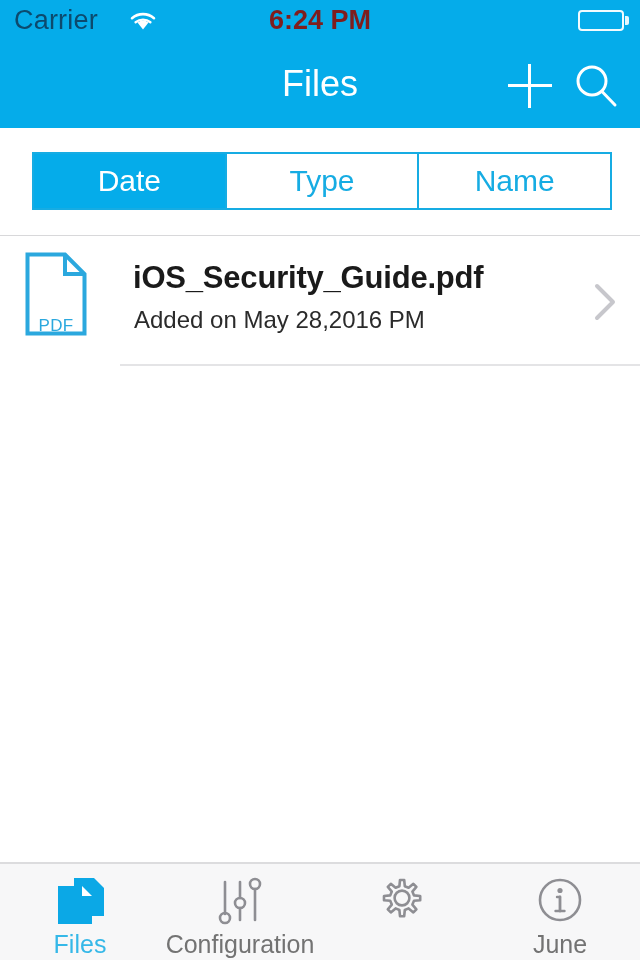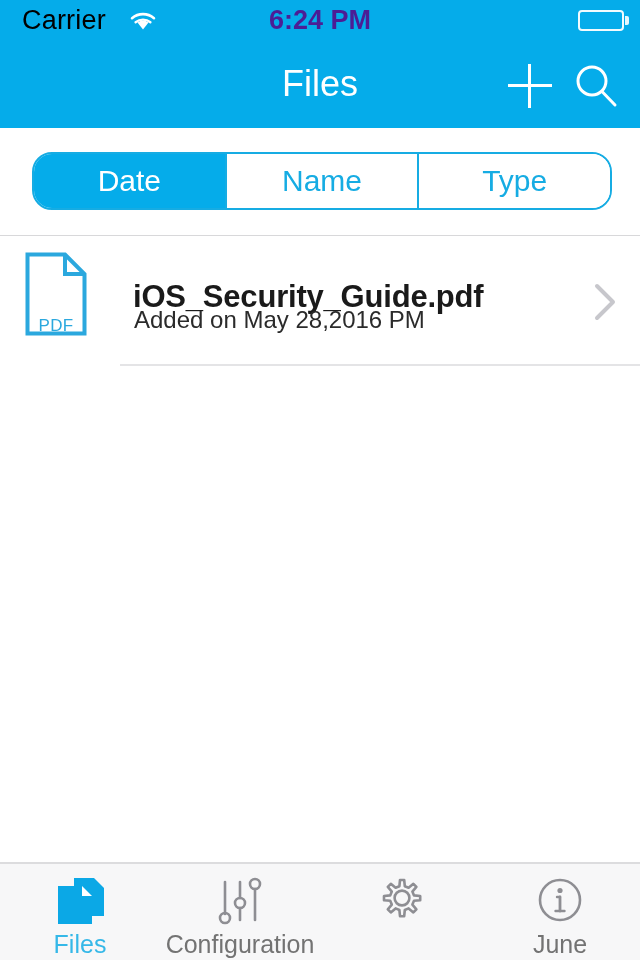--- a/index.html
+++ b/index.html
@@ -12,26 +12,26 @@
   }
   .phone { position:relative; width:640px; height:960px; background:#fff; }
 
   
   .statusbar {
     position:absolute; top:0; left:0; width:640px; height:40px;
     background:#05ACEA; color:#fff;
   }
   .sb-carrier {
     position:absolute; left:14px; top:2px;
-    font-size:27px; letter-spacing:0.2px; line-height:36px; color:#000000;margin-left:8px;
+    font-size:27px; letter-spacing:0.2px; line-height:36px; color:#0c4a6e;
   }
   .sb-wifi { position:absolute; left:128px; top:9px; width:30px; height:22px; }
   .sb-time {
     position:absolute; left:0; top:2px; width:640px; text-align:center;
-    font-size:27px; font-weight:bold; line-height:36px; color:#4c1d95;
+    font-size:27px; font-weight:bold; line-height:36px; color:#7f1d1d;
   }
   .sb-battery {
     position:absolute; right:16px; top:10px; width:46px; height:21px;
     border:2px solid rgba(255,255,255,0.95); border-radius:4px;
   }
   .sb-battery-cap {
     position:absolute; right:11px; top:16px; width:4px; height:9px;
     background:rgba(255,255,255,0.9); border-radius:0 2px 2px 0;
   }
 
@@ -57,21 +57,21 @@
     position:absolute; right:20px; top:22px; width:48px; height:48px; cursor:pointer;
   }
 
   
   .seg-area {
     position:absolute; top:128px; left:0; width:640px; height:108px;
     background:#fff;
   }
   .segmented {
     position:absolute; left:32px; top:24px; width:580px; height:58px;
-    display:flex; border:2px solid #16ACE3; border-radius:20px; overflow:hidden;
+    display:flex; border:2px solid #16ACE3; border-radius:0; overflow:hidden;
   }
   .seg {
     flex:1 1 0; display:flex; align-items:center; justify-content:center;
     font-size:30px; color:#16ACE3; background:#fff; cursor:pointer;
     border-left:2px solid #16ACE3;
   }
   .seg:first-child { border-left:none; }
   .seg.active { background:#05ACEA; color:#fff; }
   .seg-divider {
     position:absolute; left:0; top:107px; width:640px; height:2px;
@@ -84,21 +84,21 @@
     position:relative; height:130px; width:640px; cursor:pointer; background:#fff;
   }
   .pdf-icon { position:absolute; left:25px; top:16px; width:62px; height:84px; }
   .pdf-label {
     position:absolute; left:25px; top:16px; width:62px; height:84px;
     display:flex; align-items:flex-end; justify-content:center;
     font-size:17px; color:#2BA8DE; letter-spacing:0.3px;
   }
   .file-title {
     position:absolute; left:133px; top:24px;
-    font-size:31px; font-weight:bold; color:#1a1a1a; letter-spacing:-0.2px;margin-top:19px;
+    font-size:31px; font-weight:bold; color:#1a1a1a; letter-spacing:-0.2px;
   }
   .file-sub {
     position:absolute; left:134px; top:70px;
     font-size:24px; color:#2b2b2b;
   }
   .chevron { position:absolute; right:22px; top:46px; width:26px; height:40px; }
   .row-sep {
     position:absolute; left:120px; bottom:0; width:520px; height:2px; background:#e4e4e6;
   }
 
@@ -142,22 +142,22 @@
       <svg viewBox="0 0 48 48" width="48" height="48">
         <circle cx="20" cy="19" r="14" stroke="#ffffff" stroke-width="3" fill="none"></circle>
         <line x1="30" y1="29.5" x2="43" y2="43" stroke="#ffffff" stroke-width="3" stroke-linecap="round"></line>
       </svg>
     </div>
   </div>
 
   <div class="seg-area">
     <div class="segmented">
       <div class="seg active">Date</div>
+      <div class="seg">Type</div>
       <div class="seg">Name</div>
-      <div class="seg">Type</div>
     </div>
     <div class="seg-divider"></div>
   </div>
 
   <div class="filelist">
     <div class="file-row">
       <div class="pdf-icon">
         <svg viewBox="0 0 62 84" width="62" height="84">
           <path d="M2.5 2.5 H40 L59.5 22 V81.5 H2.5 Z" fill="#ffffff" stroke="#2BA8DE" stroke-width="4"></path>
           <path d="M40 2.5 V22 H59.5" fill="none" stroke="#2BA8DE" stroke-width="4"></path>

